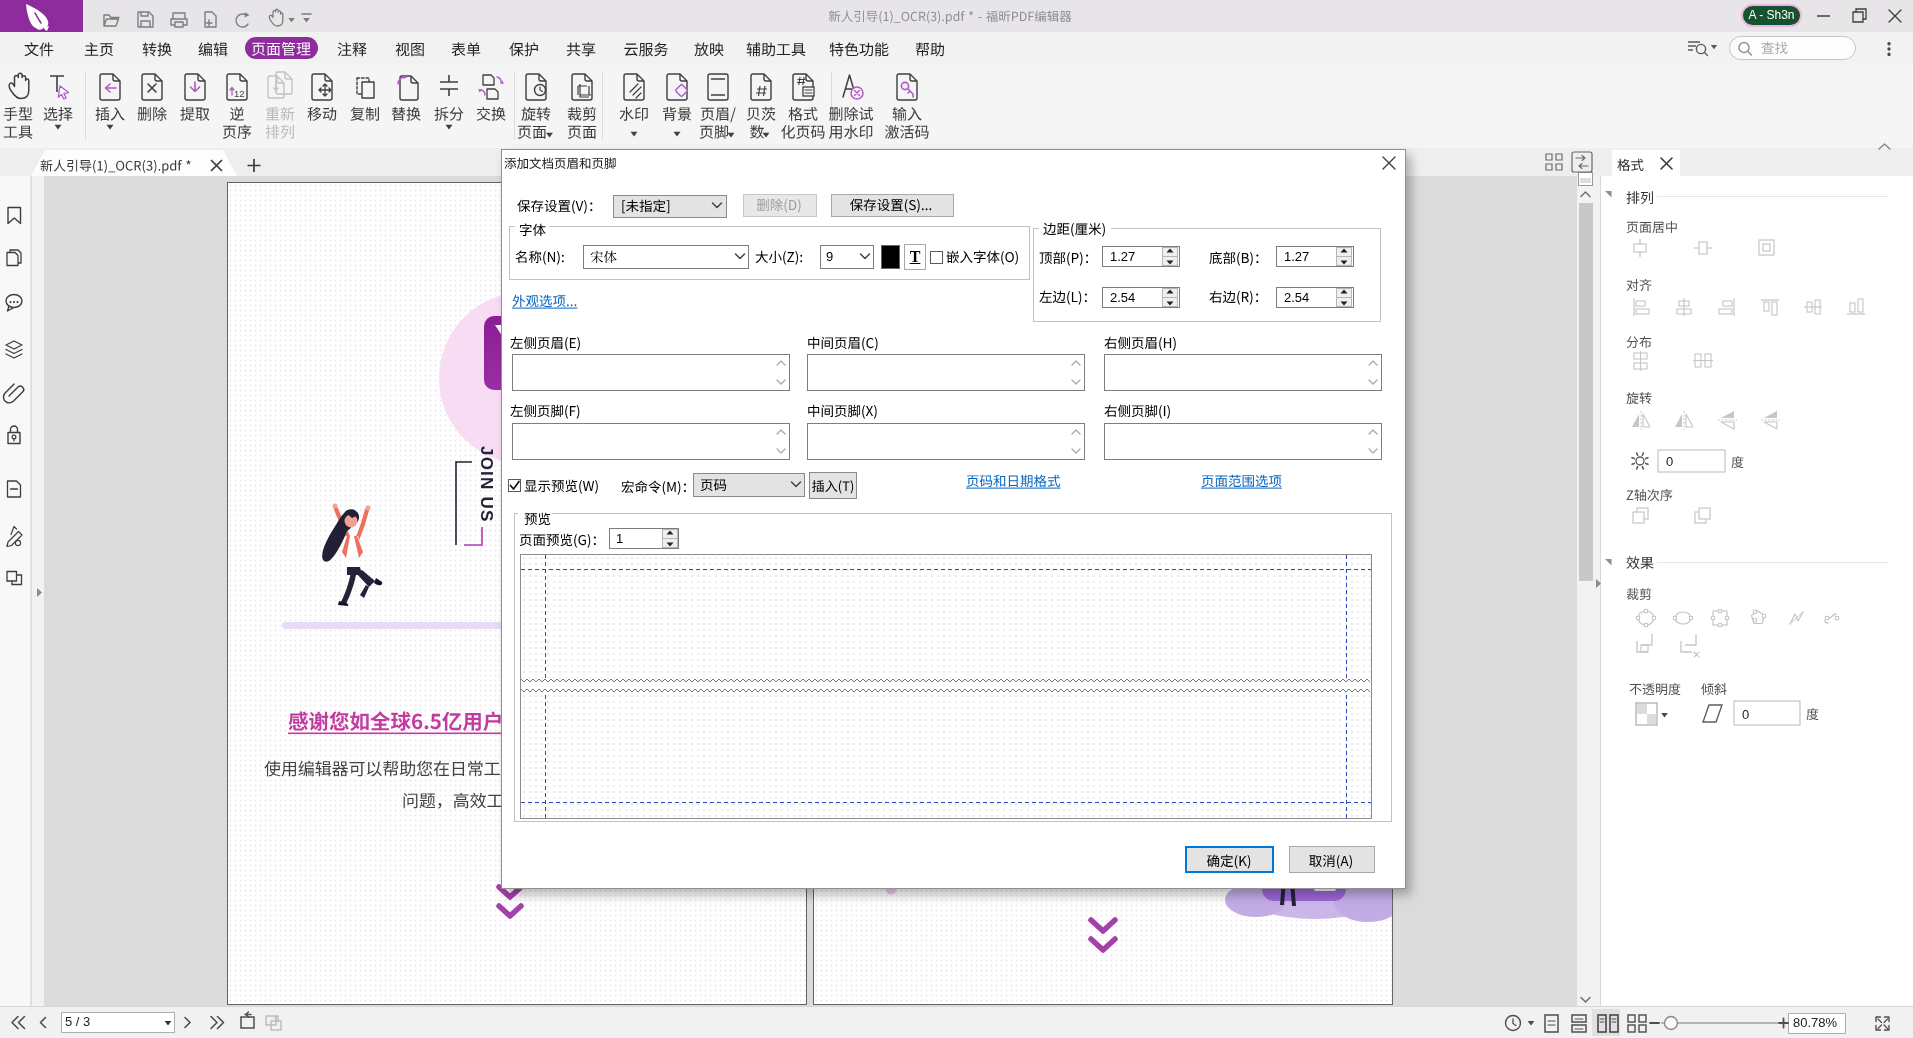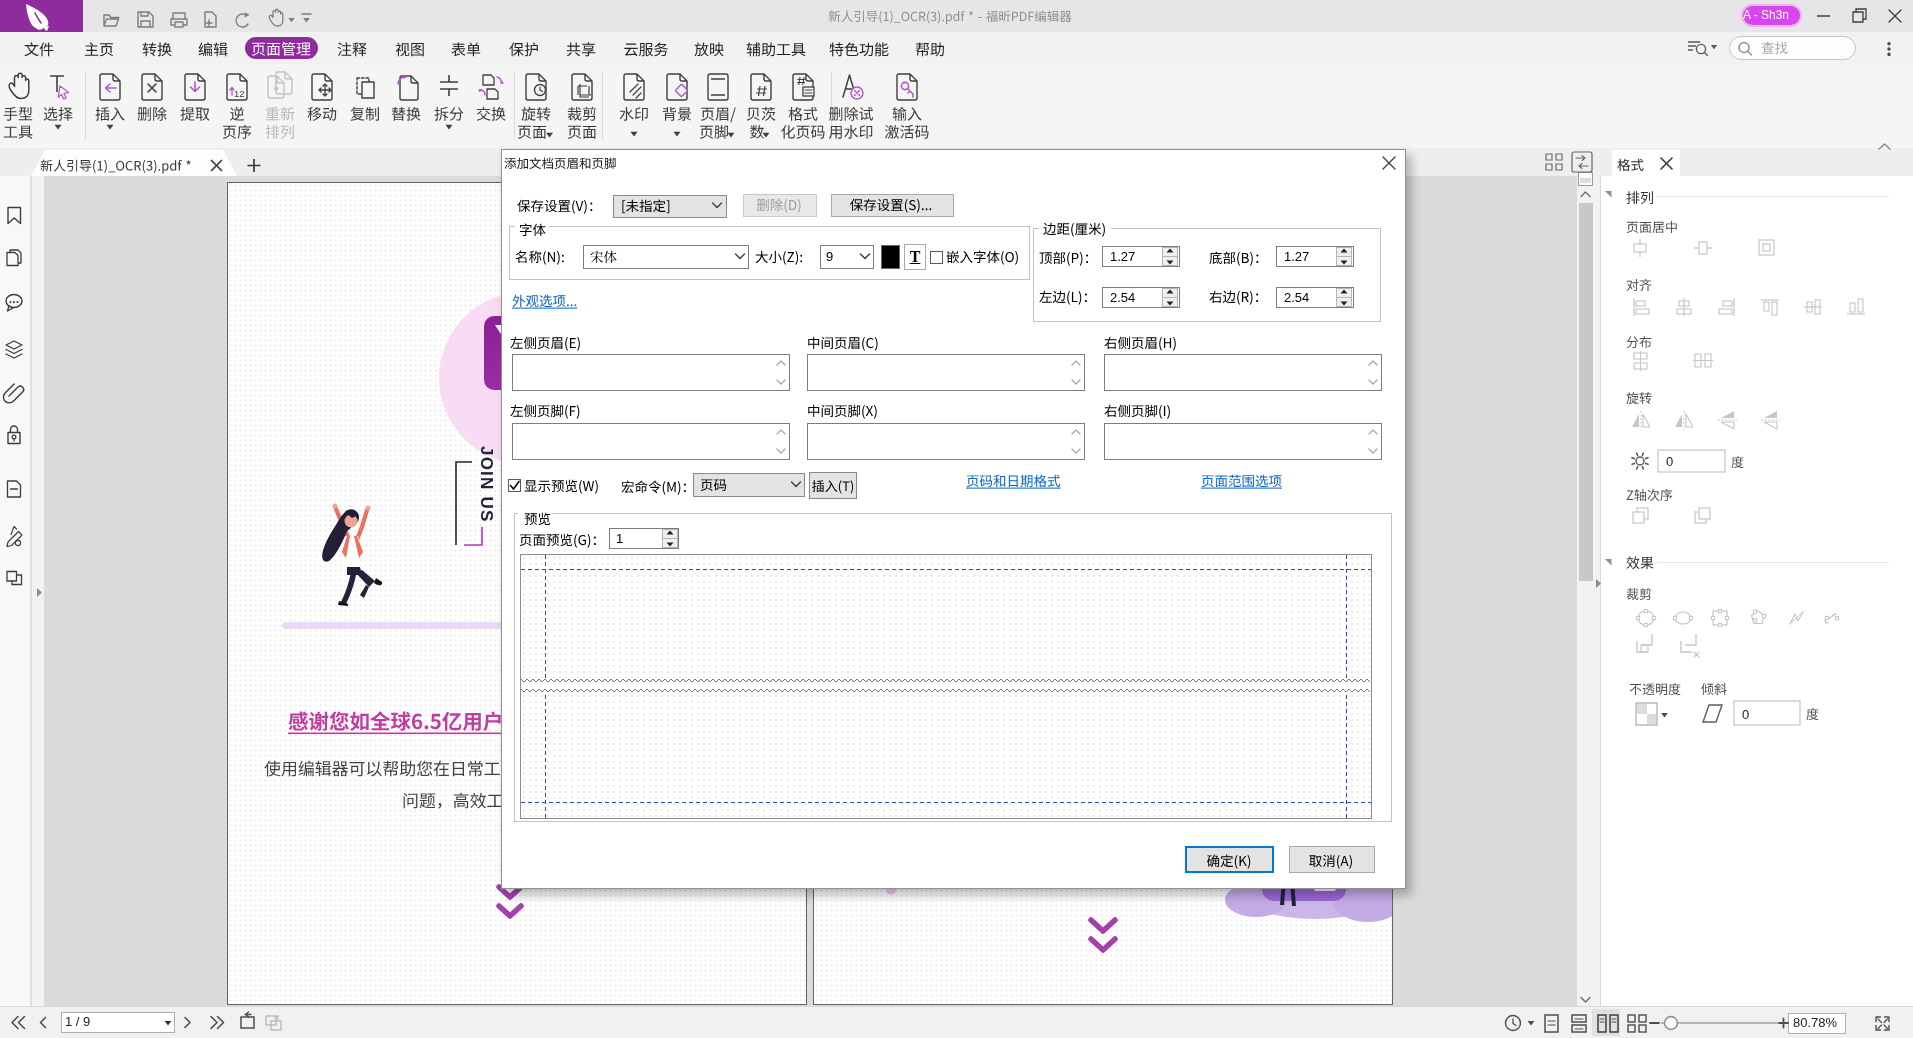--- a/index.html
+++ b/index.html
@@ -22,21 +22,21 @@
 #page2{left:813px;top:182px;width:580px;height:823px}
 #vscroll{left:1577px;top:176px;width:19px;height:830px;background:#f3f2f3}
 #vthumb{left:1579px;top:203px;width:14px;height:378px;background:#c9c8c9}
 #vnub{left:1578px;top:172px;width:15px;height:14px;background:#fff;border:1px solid #9a9a9a}
 #gapcol{left:1596px;top:176px;width:4px;height:830px;background:#f3f2f3}
 #panel{left:1600px;top:176px;width:313px;height:830px;background:#fff;border-left:1px solid #d8d6d8}
 #statusbar{left:0;top:1006px;width:1913px;height:32px;background:#f2f1f2;border-top:1px solid #d8d6d8}
 #pgbox{left:61px;top:1012px;width:114px;height:21px;background:#fff;border:1px solid #b0aeb0}
 #zmbox{left:1788px;top:1013px;width:58px;height:21px;background:#fff;border:1px solid #b0aeb0}
 #tpsel{left:1592px;top:1009px;width:28px;height:27px;background:#e2e0e2}
-#badge{left:1741px;top:4px;width:61px;height:23px;border-radius:12px;background:#d946ef;border:2px solid #eab6e6;color:#fff;font-size:12px;text-align:left;line-height:19px}
+#badge{left:1741px;top:4px;width:61px;height:23px;border-radius:12px;background:#14532d;border:2px solid #eab6e6;color:#fff;font-size:12px;text-align:center;line-height:19px}
 #dlg{left:501px;top:149px;width:905px;height:740px;background:#fff;border:1px solid #919191;box-shadow:5px 6px 10px rgba(0,0,0,.28)}
 .fs{position:absolute;border:1px solid #c3c1c3}
 .lg{position:absolute;background:#fff}
 .cbo{position:absolute;background:#e4e3e4;border:1px solid #8a8a8a}
 .cbw{position:absolute;background:#fff;border:1px solid #7d7d7d}
 .btn{position:absolute;background:#e4e3e4;border:1px solid #a9a7a9}
 .ta{position:absolute;width:278px;height:37px;background:#fff;border:1px solid #7d7d7d}
 .sp{position:absolute;width:78px;height:21px;background:#fff;border:1px solid #7d7d7d}
 .spb{position:absolute;width:16px;height:10px;background:#f0efef;border:1px solid #b5b5b5}
 .ck{position:absolute;width:13px;height:13px;background:#fff;border:1px solid #5a5a5a}
@@ -67,21 +67,21 @@
 <div class="abs" id="vthumb"></div>
 <div class="abs" id="vnub"></div>
 <div class="abs" id="gapcol"></div>
 <div class="abs" id="panel"></div>
 <div class="abs" id="ptab"></div>
 <div class="abs" id="statusbar"></div>
 <div class="abs" id="pgbox"></div>
 <div class="abs" id="zmbox"></div>
 <div class="abs" id="tpsel"></div>
 <div class="abs" id="badge">A - Sh3n</div>
-<div class="abs" style="left:65px;top:1014px;font-size:13px;color:#222">1 / 9</div>
+<div class="abs" style="left:65px;top:1014px;font-size:13px;color:#222">5 / 3</div>
 <div class="abs" style="left:1793px;top:1015px;font-size:13px;color:#222">80.78%</div>
 <div class="abs" style="left:496px;top:446px;width:86px;font-size:17px;font-weight:bold;color:#232339;letter-spacing:1.2px;transform:rotate(90deg);transform-origin:0 0;z-index:3">JOIN&nbsp;US</div>
 
 <svg width="1913" height="1038" viewBox="0 0 1913 1038" style="z-index:2">
 <defs>
 <linearGradient id="lgx" x1="0" y1="0" x2="1" y2="1">
 <stop offset="0" stop-color="#8a1d93"></stop>
         <stop offset="1" stop-color="#aa3bb3"></stop>
       </linearGradient>
 <path id="b0" d="M143 161L157 171Q162 168 168 163Q174 159 178 155L163 144Q160 148 154 153Q148 157 143 161ZM34 151L191 151L191 132L34 132ZM49 123L111 123L111 107L49 107ZM163 127L184 122Q175 97 159 77Q143 57 123 45Q122 47 119 50Q116 53 113 56Q110 59 107 61Q126 71 141 88Q155 106 163 127ZM114 170L137 170Q137 147 139 128Q141 109 145 94Q149 80 155 72Q161 64 169 64Q172 64 174 69Q175 75 176 88Q180 85 185 82Q190 79 195 78Q193 64 190 56Q187 48 182 45Q176 42 168 42Q153 42 143 52Q133 62 127 79Q120 96 118 120Q115 143 114 170ZM22 151L45 151L45 121Q45 112 44 101Q43 90 41 79Q38 68 34 57Q30 47 24 38Q22 40 19 43Q15 46 12 49Q8 52 6 53Q13 63 17 75Q20 87 21 99Q22 111 22 121ZM50 39L75 39L75 10Q75 6 77 5Q80 4 88 4Q90 4 93 4Q96 4 100 4Q105 4 109 4Q113 4 117 4Q120 4 122 4Q127 4 130 5Q132 7 133 11Q134 16 135 26Q138 25 141 23Q145 22 150 20Q154 19 157 19Q156 5 152 -2Q149 -10 142 -12Q136 -15 124 -15Q122 -15 118 -15Q114 -15 110 -15Q105 -15 100 -15Q95 -15 91 -15Q88 -15 86 -15Q72 -15 64 -13Q57 -11 54 -5Q50 0 50 9ZM83 40L101 49Q106 45 110 39Q115 34 120 29Q124 25 127 21L107 11Q105 15 100 20Q96 25 91 30Q87 36 83 40ZM150 33L171 39Q175 33 179 26Q183 19 187 13Q191 6 193 1L170 -7Q168 -2 165 5Q161 12 157 19Q154 26 150 33ZM26 36L47 28Q43 19 39 9Q34 -2 29 -10L7 -1Q10 4 14 10Q17 17 21 23Q24 30 26 36ZM69 83L69 68L91 68L91 83ZM50 99L109 99L109 52L50 52Z"></path>

